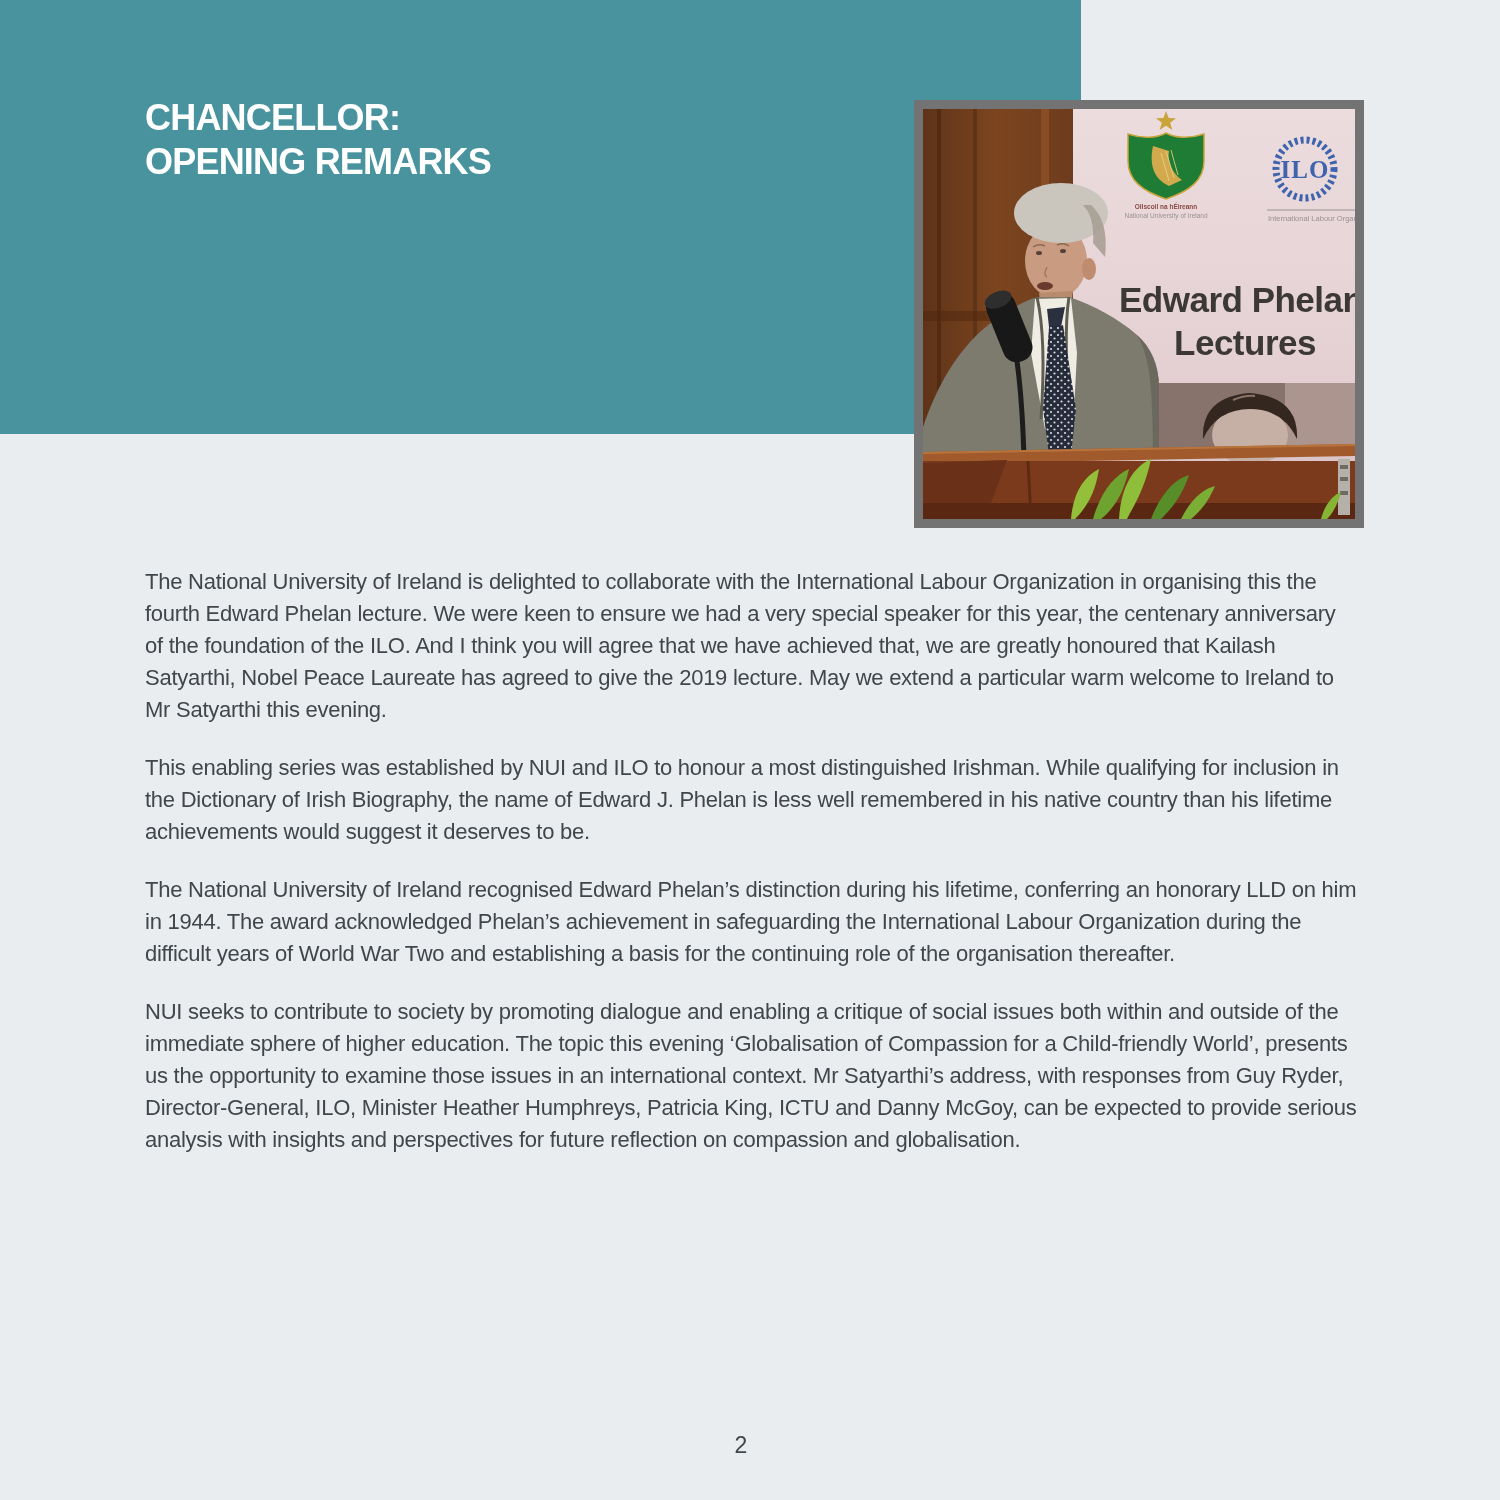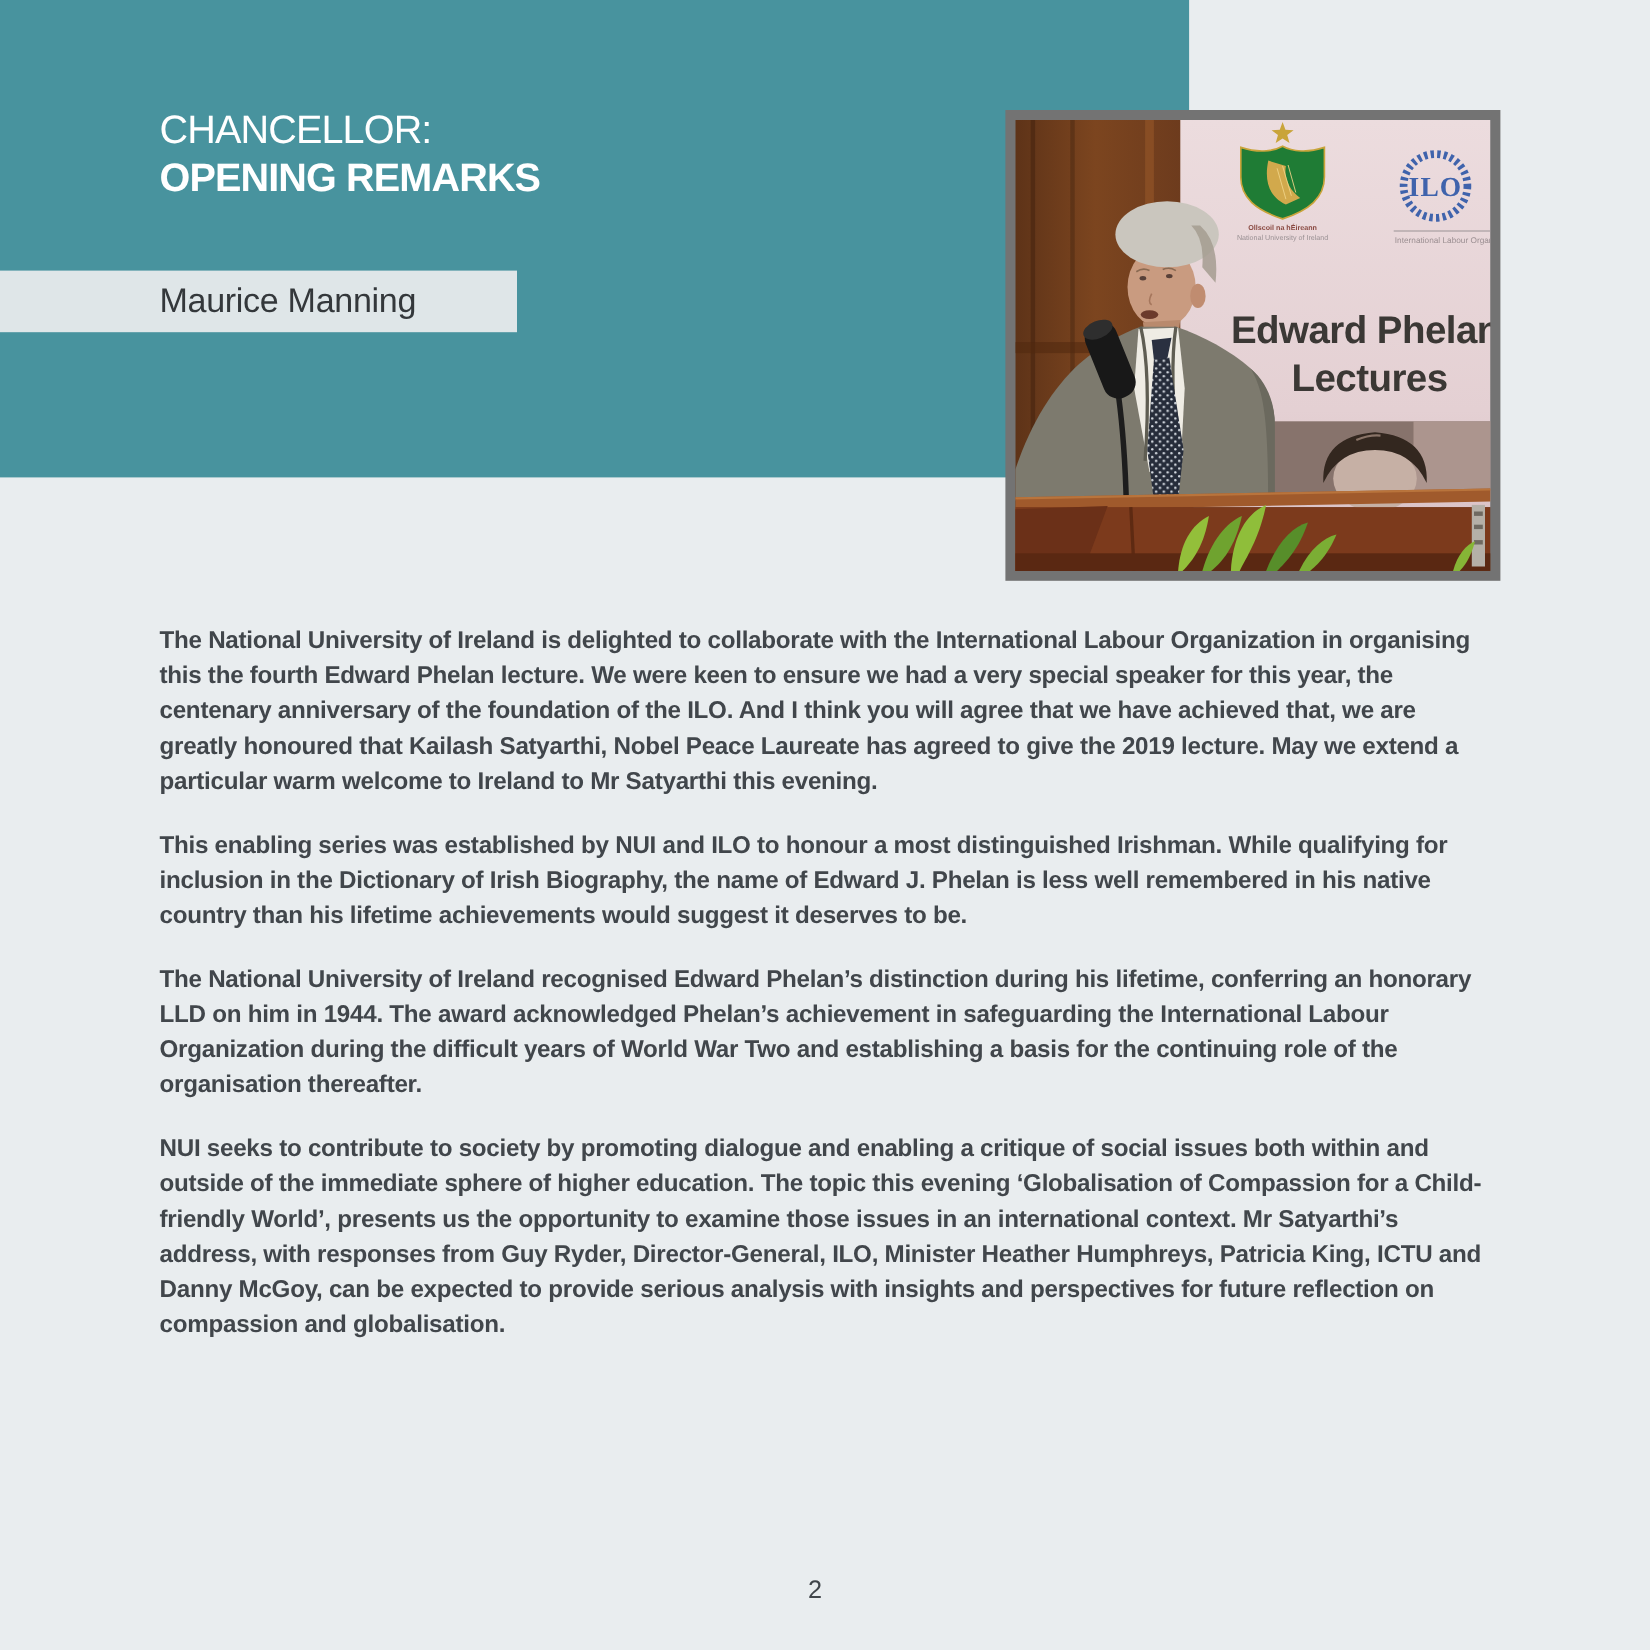--- a/index.html
+++ b/index.html
@@ -19,21 +19,21 @@
     position:absolute;left:0;top:0;
     width:1081px;height:434px;
     background:var(--teal,#48939e);
   }
   .title-block{
     position:absolute;left:145px;top:96px;
     color:var(--title-text,#ffffff);
     line-height:44px;
     letter-spacing:-0.8px;
   }
-  .title-line1{font-size:36px;font-weight:400;}
+  .title-line1{font-size:36px;font-weight:700;}
   .title-line2{font-size:36px;font-weight:700;}
   .speaker-box{
     position:absolute;left:0;top:246px;
     width:470px;height:56px;
     background:var(--speaker-box-bg,#dfe6e8);
   }
   .speaker-box span{
     position:absolute;left:145px;top:0;
     line-height:56px;font-size:31px;
     color:var(--speaker-text,#34383b);
@@ -49,42 +49,39 @@
   }
   .photo svg{display:block;}
   
   .body-copy{
     position:absolute;left:145px;top:566px;
     width:1212px;
     color:var(--body-text,#41464b);
     font-size:22px;line-height:32px;
     letter-spacing:-0.25px;
   }
-  .body-copy p{margin:0 0 26px 0;font-weight:bold;}
+  .body-copy p{margin:0 0 26px 0;}
   .page-number{
     position:absolute;left:0;top:1432px;width:1482px;
     text-align:center;font-size:23px;
     color:var(--body-text,#41464b);
   }
 </style>
 </head>
 <body>
 
 <div class="page">
 
   <div class="accent-panel"></div>
 
   <div class="title-block">
     <div class="title-line1">CHANCELLOR:</div>
     <div class="title-line2">OPENING REMARKS</div>
   </div>
 
-  <div class="speaker-box">
-    <span>Maurice Manning</span>
-  </div>
 
   <figure class="photo">
     <svg width="432" height="410" viewBox="0 0 432 410" xmlns="http://www.w3.org/2000/svg">
       <defs>
         <linearGradient id="woodG" x1="0" y1="0" x2="1" y2="0">
           <stop offset="0" stop-color="#5e3318"></stop>
           <stop offset="0.45" stop-color="#7c451f"></stop>
           <stop offset="1" stop-color="#6b3a1d"></stop>
         </linearGradient>
         <linearGradient id="bannerG" x1="0" y1="0" x2="0" y2="1">

